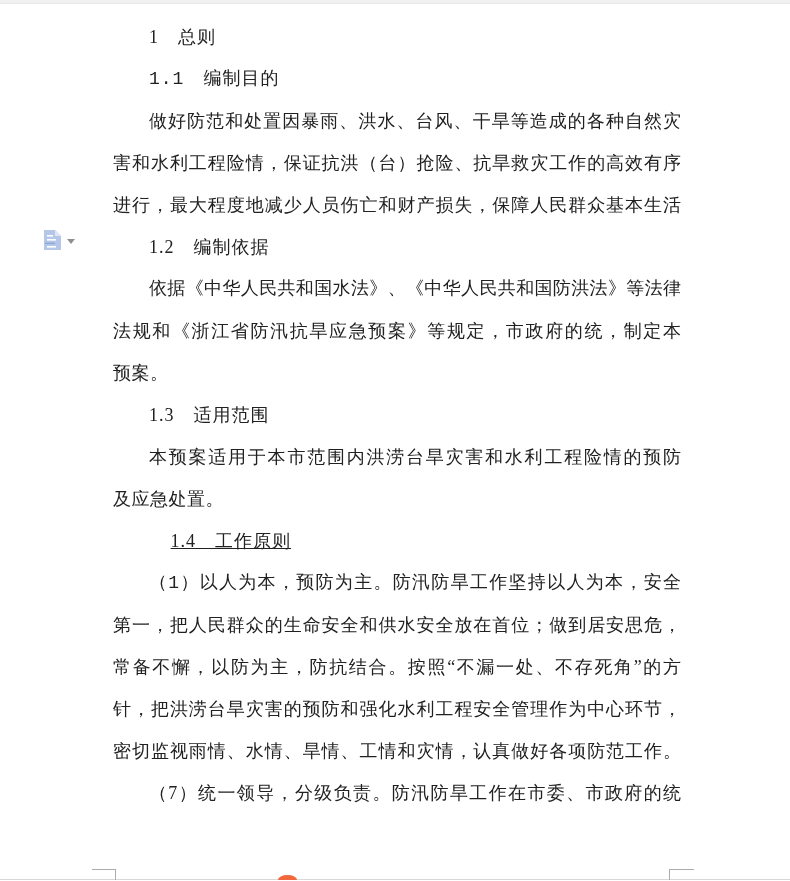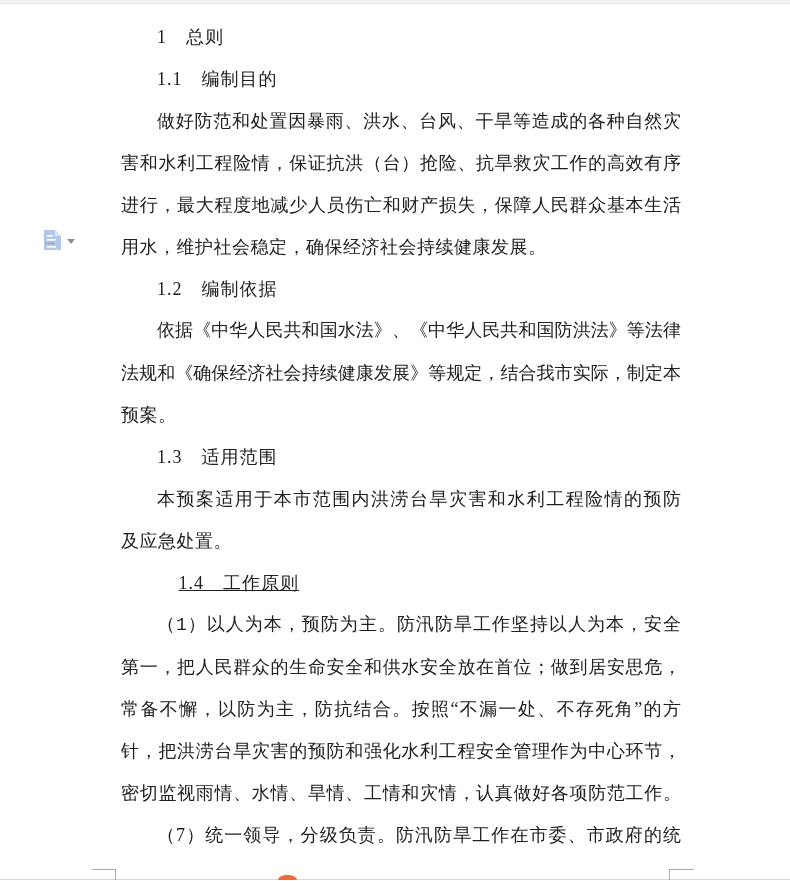--- a/index.html
+++ b/index.html
@@ -20,21 +20,20 @@
     position: absolute; left: 113px; top: 16px; width: 568px;
     font-size: 18px; color: #212121;
   }
   .line {
     display: block;
     line-height: 42px;
     height: 42px;
     text-align: left;
     text-align-last: left;
     letter-spacing: 0.5px;
-    margin-left: 8px;
   }
   .line.just {
     text-align: justify;
     text-align-last: justify;
     text-justify: inter-character;
     letter-spacing: 0;
   }
   .line.head { letter-spacing: 1px; }
   
   .margin-widget {
@@ -83,28 +82,27 @@
       <rect x="3" y="9" width="9" height="1.6" fill="#ffffff"></rect>
       <rect x="1" y="12.5" width="10" height="1.6" fill="#8fabd8"></rect>
       <rect x="3" y="16" width="9" height="1.6" fill="#ffffff"></rect>
     </svg>
   </span>
   <span class="caret"></span>
 </div>
 
 <div class="doc-text">
     <div class="line head" style="padding-left: 2em;">1　总则</div>
-    <div class="line head" style="padding-left: 2em;">1.1　编制目的</div>
+    <div class="line head" style="padding-left: 2em; font-family: Liberation Mono, monospace;">1.1　编制目的</div>
     <div class="line just" style="padding-left: 2em;">做好防范和处置因暴雨、洪水、台风、干旱等造成的各种自然灾</div>
     <div class="line just">害和水利工程险情，保证抗洪（台）抢险、抗旱救灾工作的高效有序</div>
     <div class="line just">进行，最大程度地减少人员伤亡和财产损失，保障人民群众基本生活</div>
-    <div class="line">用水，维护社会稳定，确保经济社会持续健康发展。</div>
     <div class="line head" style="padding-left: 2em;">1.2　编制依据</div>
     <div class="line just" style="padding-left: 2em; font-family: Liberation Mono, monospace;">依据《中华人民共和国水法》、《中华人民共和国防洪法》等法律</div>
-    <div class="line just">法规和《确保经济社会持续健康发展》等规定，结合我市实际，制定本</div>
+    <div class="line just">法规和《浙江省防汛抗旱应急预案》等规定，市政府的统，制定本</div>
     <div class="line">预案。</div>
     <div class="line head" style="padding-left: 2em;">1.3　适用范围</div>
     <div class="line just" style="padding-left: 2em;">本预案适用于本市范围内洪涝台旱灾害和水利工程险情的预防</div>
     <div class="line">及应急处置。</div>
     <div class="line head" style="padding-left: 3.2em; text-decoration: underline;">1.4　工作原则</div>
     <div class="line just" style="padding-left: 2em; font-family: Liberation Mono, monospace;">（1）以人为本，预防为主。防汛防旱工作坚持以人为本，安全</div>
     <div class="line just">第一，把人民群众的生命安全和供水安全放在首位；做到居安思危，</div>
     <div class="line just">常备不懈，以防为主，防抗结合。按照“不漏一处、不存死角”的方</div>
     <div class="line just">针，把洪涝台旱灾害的预防和强化水利工程安全管理作为中心环节，</div>
     <div class="line just">密切监视雨情、水情、旱情、工情和灾情，认真做好各项防范工作。</div>

